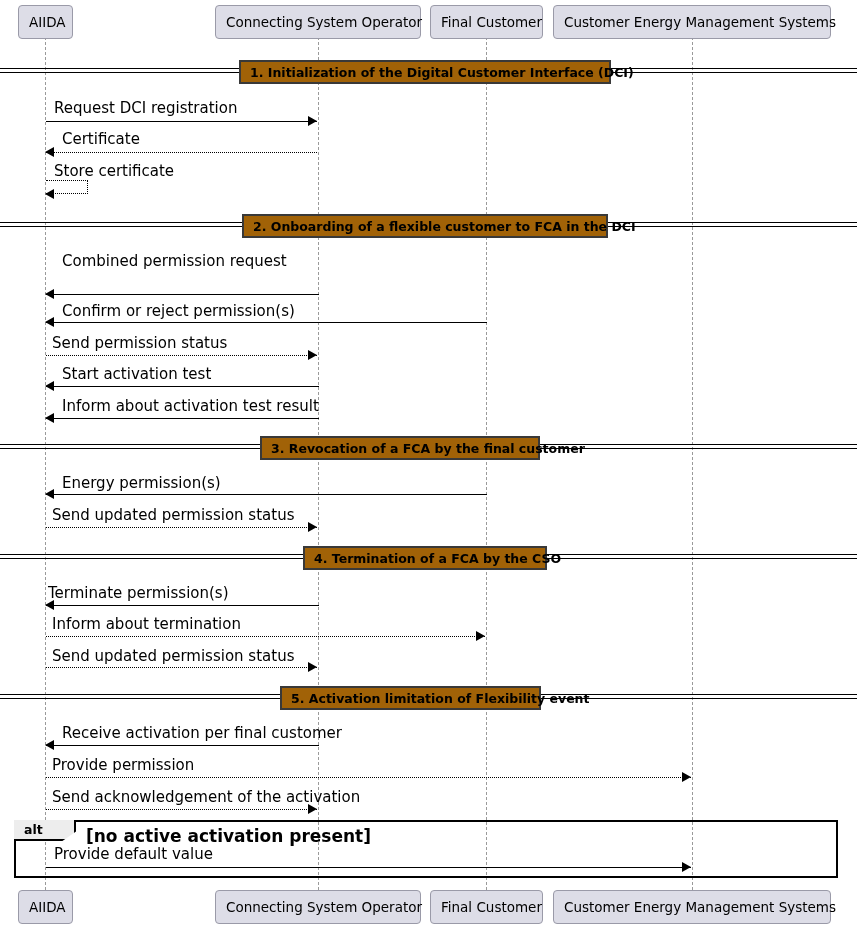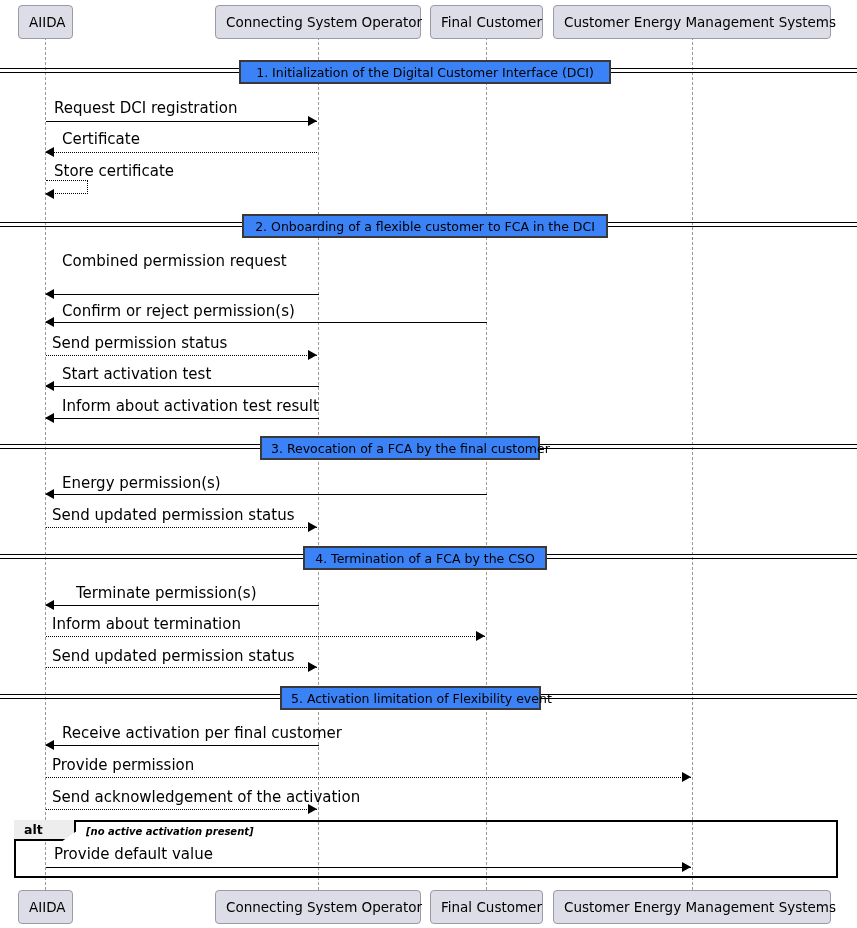--- a/index.html
+++ b/index.html
@@ -41,27 +41,27 @@
     left: 0;
     width: 857px;
     height: 5px;
     box-sizing: border-box;
     border-top: 1.5px solid #000;
     border-bottom: 1.5px solid #000;
   }
   .divider-box {
     position: absolute;
     box-sizing: border-box;
-    background: #3b82f6;
+    background: #a16207;
     border: 2px solid #393939;
     height: 24px;
     line-height: 21px;
     text-align: center;
     font-size: 12.5px;
-    font-weight: normal;
+    font-weight: bold;
     color: #000;
     white-space: nowrap;
     padding: 0 9px;
   }
   .msg-label {
     position: absolute;
     font-size: 15px;
     color: #000000;
     white-space: nowrap;
     line-height: 15px;
@@ -115,25 +115,24 @@
     font-size: 12.5px;
     font-weight: bold;
     padding-left: 10px;
     padding-right: 18px;
     color: #000;
     clip-path: polygon(0 0, 100% 0, 100% 55%, 78% 100%, 0 100%);
     white-space: nowrap;
   }
   .alt-cond {
     position: absolute;
-    font-size: 10px;
+    font-size: 17px;
     font-weight: bold;
     color: #000;
     white-space: nowrap;
-    font-style: italic;
   }
 </style>
 </head>
 <body>
 
 <div id="diagram">
 
   <div class="lifeline" style="left:45px; top:37px; height:853px;"></div>
   <div class="lifeline" style="left:318px; top:37px; height:853px;"></div>
   <div class="lifeline" style="left:486px; top:37px; height:853px;"></div>
@@ -205,21 +204,21 @@
 
   <div class="msg-label" style="left:52px; top:508px;">Send updated permission status</div>
   <div class="msg-line dotted" style="left:46px; top:527px; width:271px;"></div>
   <div class="arrowhead right" style="left:308px; top:522px;"></div>
 
   <div class="divider-lines" style="top:554px;"></div>
   <div class="divider-box" style="left:303px; top:546px; width:244px;">
     <span>4. Termination of a FCA by the CSO</span>
   </div>
 
-  <div class="msg-label" style="left:76px; top:586px;text-align:center;">Terminate permission(s)</div>
+  <div class="msg-label" style="left:48px; top:586px;text-align:center;">Terminate permission(s)</div>
   <div class="msg-line solid" style="left:46px; top:605px; width:273px;"></div>
   <div class="arrowhead left" style="left:45px; top:600px;"></div>
 
   <div class="msg-label" style="left:52px; top:617px;">Inform about termination</div>
   <div class="msg-line dotted" style="left:46px; top:636px; width:439px;"></div>
   <div class="arrowhead right" style="left:476px; top:631px;"></div>
 
   <div class="msg-label" style="left:52px; top:649px;">Send updated permission status</div>
   <div class="msg-line dotted" style="left:46px; top:667px; width:271px;"></div>
   <div class="arrowhead right" style="left:308px; top:662px;"></div>

